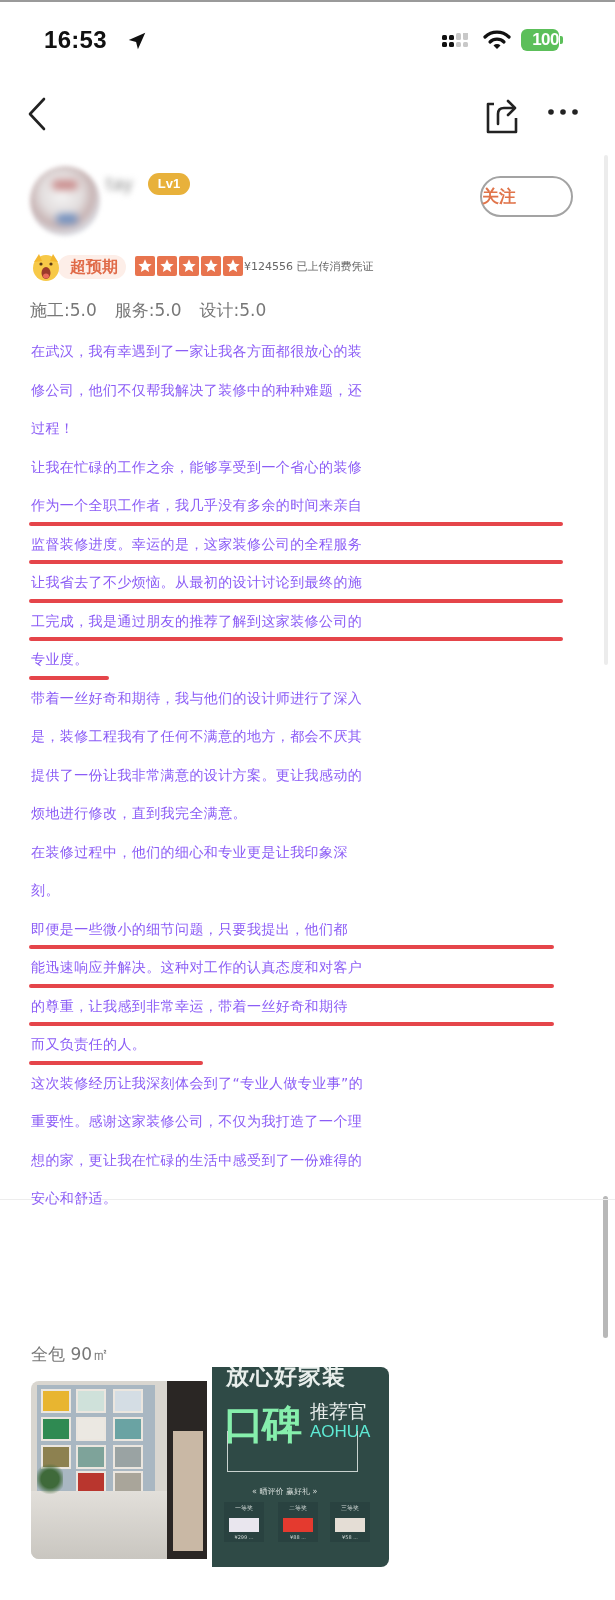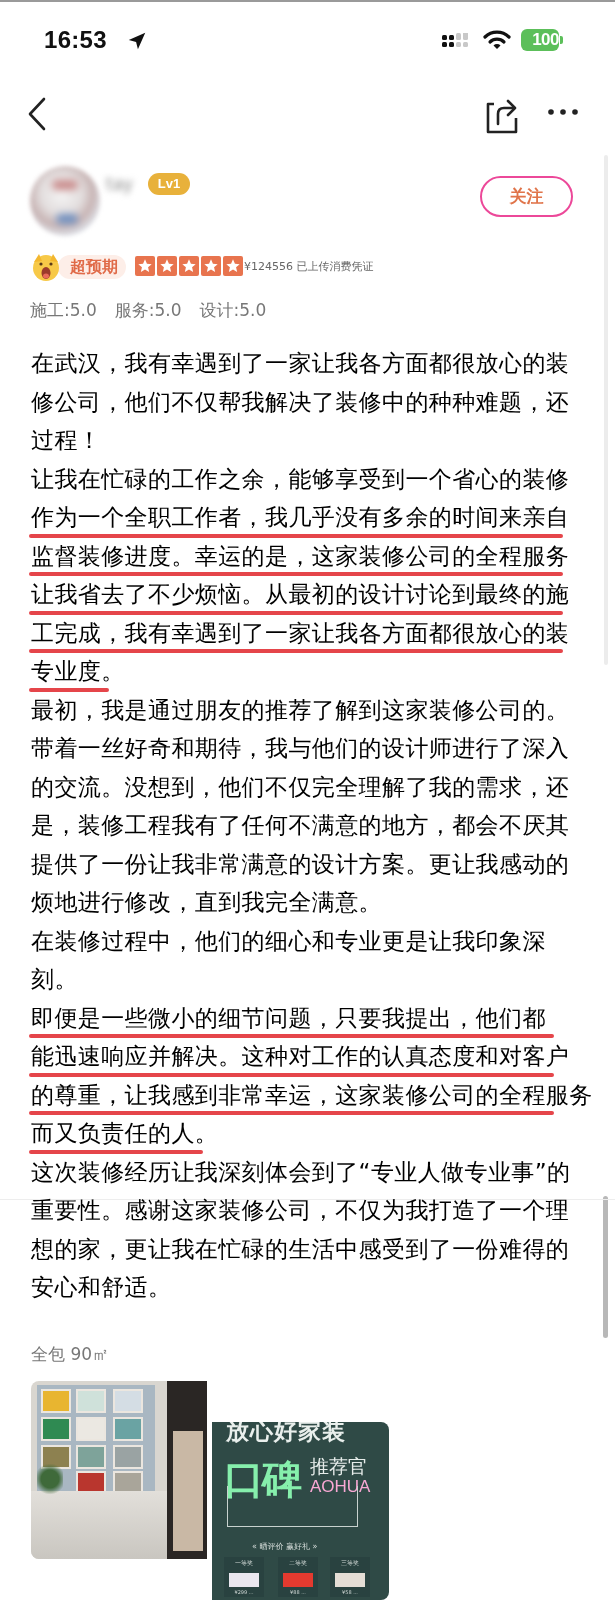--- a/index.html
+++ b/index.html
@@ -29,56 +29,56 @@
   .seam { position: absolute; left: 0; top: 1199px; width: 615px; height: 1px; background: #ededed; }
 
   
   .avatar { position: absolute; left: 30px; top: 166px; width: 70px; height: 70px; border-radius: 50%;
             background: radial-gradient(circle at 45% 40%, #f4f4f4 0%, #e3dede 35%, #c9b6b6 55%, #dfe3ea 75%, #f6f6f6 100%);
             filter: blur(2px); }
   .avatar::before { content: ""; position: absolute; left: 22px; top: 14px; width: 26px; height: 10px; background: #c98b8b; border-radius: 6px; filter: blur(3px); }
   .avatar::after { content: ""; position: absolute; left: 26px; top: 48px; width: 22px; height: 10px; background: #6f8fbf; border-radius: 6px; filter: blur(3px); }
   .username { position: absolute; left: 106px; top: 174px; font-size: 17px; color: #888; filter: blur(3px); }
   .level-badge { position: absolute; left: 148px; top: 173px; width: 42px; height: 22px; background: #e8b13b; color: #fff; border-radius: 11px; font-family: "Liberation Sans", sans-serif; font-weight: 700; font-size: 13px; line-height: 22px; text-align: center; }
-  .follow-btn { position: absolute; left: 480px; top: 176px; width: 93px; height: 41px; border: 2px solid #ec4899; border-radius: 21px; color: #e0744a; font-size: 17px; font-weight: 700; line-height: 37px; text-align: center; background: #fff; cursor: pointer; }
+  .follow-btn { position: absolute; left: 480px; top: 176px; width: 93px; height: 41px; border: 2px solid #a3a3a3; border-radius: 21px; color: #e0744a; font-size: 17px; font-weight: 700; line-height: 37px; background: #fff; cursor: pointer; }
 
   
   .rating-row { position: absolute; left: 30px; top: 252px; height: 30px; width: 560px; }
   .emoji-icon { position: absolute; left: 0; top: 0; width: 34px; height: 30px; }
   .exceed-tag { position: absolute; left: 28px; top: 3px; height: 24px; padding: 0 8px 0 12px; background: #fdeee8; border-radius: 12px; color: #e06a48; font-weight: 700; font-size: 16px; line-height: 24px; }
   .stars { position: absolute; left: 105px; top: 4px; height: 22px; display: flex; gap: 2px; }
   .star { width: 20px; height: 20px; background: #e8744e; border-radius: 2px; display: flex; align-items: center; justify-content: center; }
   .price-text { position: absolute; left: 214px; top: 3px; font-size: 11px; color: #666; line-height: 24px; white-space: nowrap; }
 
   .scores { position: absolute; left: 30px; top: 298px; font-size: 17px; color: #777; display: flex; gap: 18px; line-height: 24px; }
 
   
-  .review-body { position: absolute; left: 31px; top: 344px; width: 545px; font-size: 23px; line-height: 38.5px; color: #000000; }
+  .review-body { position: absolute; left: 31px; top: 332px; width: 545px; font-size: 14px; line-height: 38.5px; color: #8b5cf6; }
   .line { height: 38.5px; white-space: nowrap; position: relative; letter-spacing: 0.4px; }
   .ul::after { content: ""; position: absolute; left: -2px; height: 4px; bottom: -1px; background: #e5454a; border-radius: 2px; }
   .ul.full::after { width: 534px; }
   .ul.short1::after { width: 80px; }
   .ul.short2::after { width: 174px; }
   .ul.mid::after { width: 525px; }
 
   .tag-area { position: absolute; left: 31px; top: 1343px; font-size: 17px; color: #777; }
 
   
   .photo-1 { position: absolute; left: 31px; top: 1381px; width: 176px; height: 178px; border-radius: 8px 0 0 8px; overflow: hidden; background: #d9d6d0; }
-  .photo-2 { position: absolute; left: 212px; top: 1422px; width: 177px; height: 178px; border-radius: 0 8px 8px 0; overflow: hidden; background: #2f4a46; }
+  .photo-2 { position: absolute; left: 212px; top: 1367px; width: 177px; height: 200px; border-radius: 0 8px 8px 0; overflow: hidden; background: #2f4a46; }
   .wall { position: absolute; left: 6px; top: 4px; width: 118px; height: 112px; background: #a9b7c2; }
   .tile { position: absolute; width: 30px; height: 24px; border: 2px solid #ebe6df; }
   .floor { position: absolute; left: 0; top: 110px; width: 176px; height: 68px; background: linear-gradient(#e2dfda, #c9c6c0); }
   .door { position: absolute; left: 136px; top: 0; width: 40px; height: 178px; background: #2a2624; }
   .door-panel { position: absolute; left: 142px; top: 50px; width: 30px; height: 120px; background: #c9b8a5; }
   .plant { position: absolute; left: 6px; top: 80px; width: 26px; height: 36px; background: radial-gradient(circle, #3f6a3a 40%, transparent 70%); }
   .poster-title { position: absolute; left: 14px; top: -6px; color: #e9efec; font-weight: 700; font-size: 23px; letter-spacing: 1px; }
   .poster-big { position: absolute; left: 12px; top: 30px; color: #86efac; font-weight: 700; font-size: 40px; letter-spacing: -2px; }
   .poster-sub { position: absolute; left: 98px; top: 32px; color: #e6ecea; font-size: 19px; }
-  .poster-brand { position: absolute; left: 98px; top: 55px; color: #f9a8d4; font-family: "Liberation Sans", sans-serif; font-size: 17px; }
+  .poster-brand { position: absolute; left: 98px; top: 55px; color: #5eead4; font-family: "Liberation Sans", sans-serif; font-size: 17px; }
   .poster-frame { position: absolute; left: 15px; top: 64px; width: 131px; height: 41px; border: 1.5px solid #c9d2cf; border-top: none; }
   .poster-cta { position: absolute; left: 40px; top: 119px; color: #d8dfdc; font-size: 8px; }
   .prize { position: absolute; top: 135px; width: 40px; height: 40px; background: #294240; }
   .prize-label { position: absolute; top: 2px; left: 0; width: 40px; text-align: center; color: #cfd7d4; font-size: 6px; }
   .prize-img { position: absolute; top: 16px; left: 5px; width: 30px; height: 14px; }
   .prize-price { position: absolute; top: 32px; left: 0; width: 40px; text-align: center; color: #cfd7d4; font-size: 5px; white-space: nowrap; }
 </style>
 </head>
 <body>
 
@@ -188,33 +188,31 @@
 </div>
 
 <div class="review-body">
   <div class="line">在武汉，我有幸遇到了一家让我各方面都很放心的装</div>
   <div class="line">修公司，他们不仅帮我解决了装修中的种种难题，还</div>
   <div class="line">过程！</div>
   <div class="line">让我在忙碌的工作之余，能够享受到一个省心的装修</div>
   <div class="line ul full">作为一个全职工作者，我几乎没有多余的时间来亲自</div>
   <div class="line ul full">监督装修进度。幸运的是，这家装修公司的全程服务</div>
   <div class="line ul full">让我省去了不少烦恼。从最初的设计讨论到最终的施</div>
-  <div class="line ul full">工完成，我有幸遇到了一家让我各方面都很放心的装</div>
+  <div class="line ul full">工完成，我是通过朋友的推荐了解到这家装修公司的</div>
   <div class="line ul short1">专业度。</div>
-  <div class="line">最初，我是通过朋友的推荐了解到这家装修公司的。</div>
   <div class="line">带着一丝好奇和期待，我与他们的设计师进行了深入</div>
-  <div class="line">的交流。没想到，他们不仅完全理解了我的需求，还</div>
   <div class="line">是，装修工程我有了任何不满意的地方，都会不厌其</div>
   <div class="line">提供了一份让我非常满意的设计方案。更让我感动的</div>
   <div class="line">烦地进行修改，直到我完全满意。</div>
   <div class="line">在装修过程中，他们的细心和专业更是让我印象深</div>
   <div class="line">刻。</div>
   <div class="line ul mid">即便是一些微小的细节问题，只要我提出，他们都</div>
   <div class="line ul mid">能迅速响应并解决。这种对工作的认真态度和对客户</div>
-  <div class="line ul mid">的尊重，让我感到非常幸运，这家装修公司的全程服务</div>
+  <div class="line ul mid">的尊重，让我感到非常幸运，带着一丝好奇和期待</div>
   <div class="line ul short2">而又负责任的人。</div>
   <div class="line">这次装修经历让我深刻体会到了“专业人做专业事”的</div>
   <div class="line">重要性。感谢这家装修公司，不仅为我打造了一个理</div>
   <div class="line">想的家，更让我在忙碌的生活中感受到了一份难得的</div>
   <div class="line">安心和舒适。</div>
 </div>
 
 <div class="tag-area">全包 90㎡</div>
 
 <div class="photo-1">

